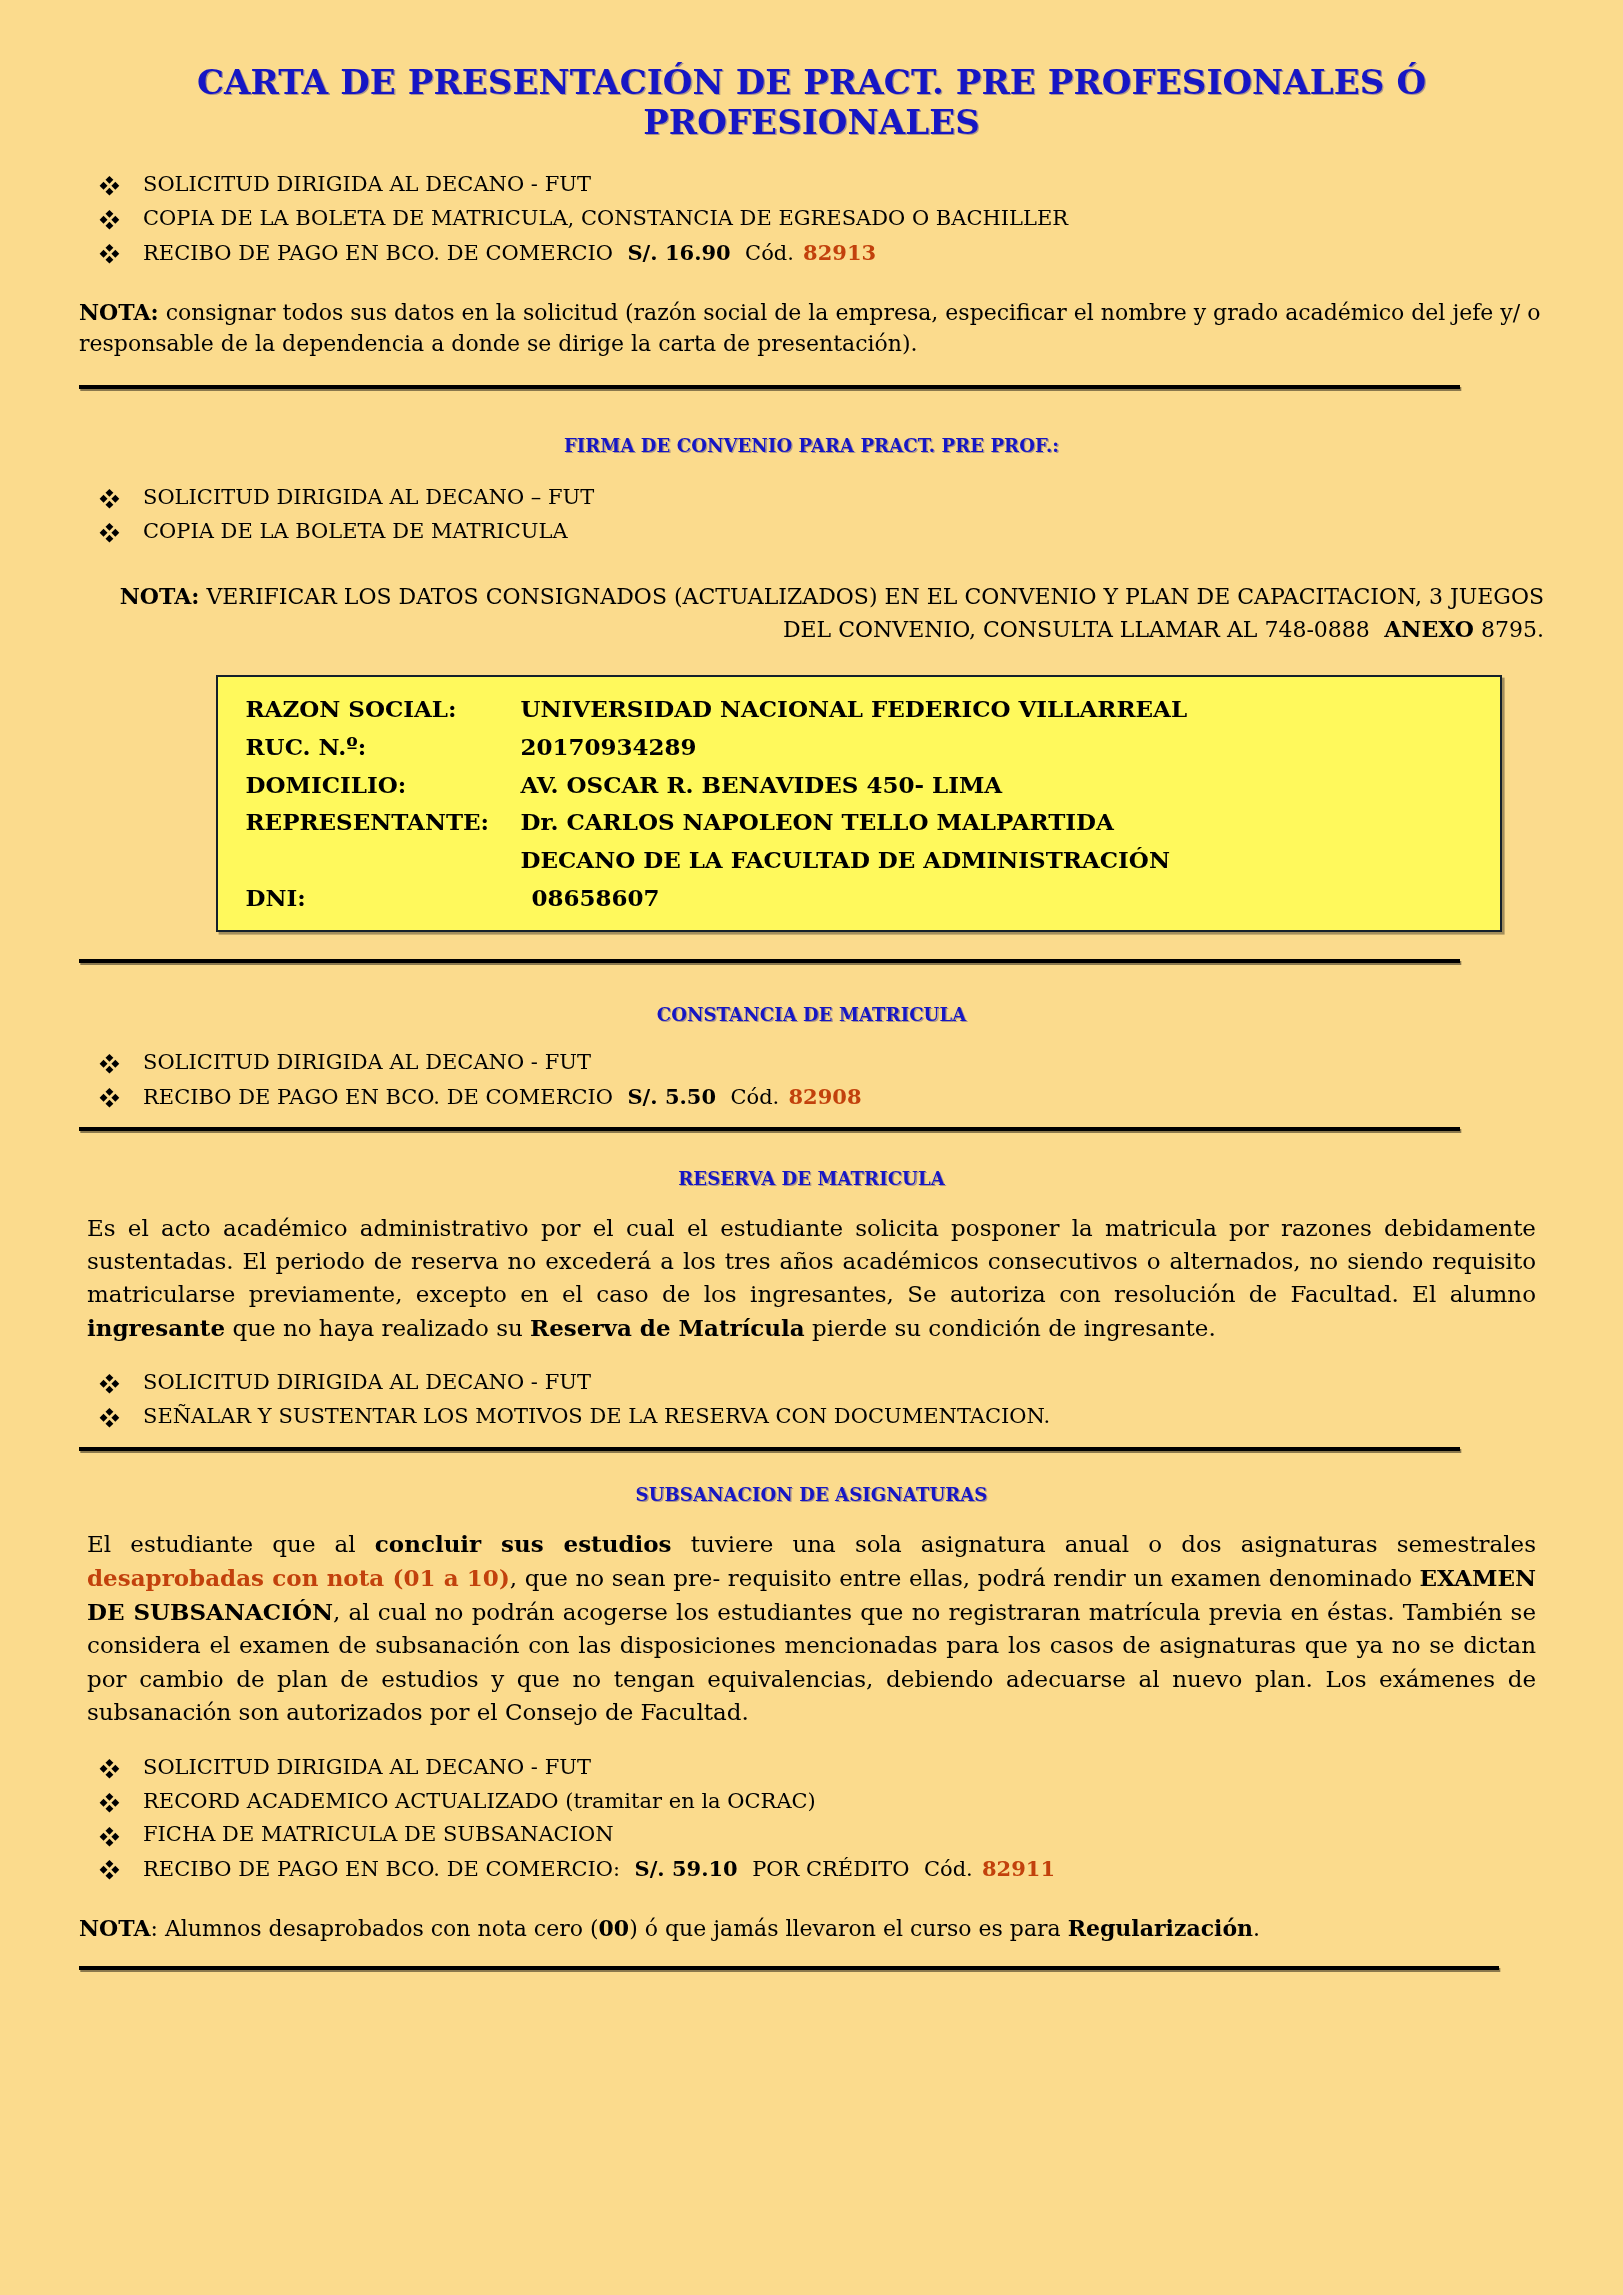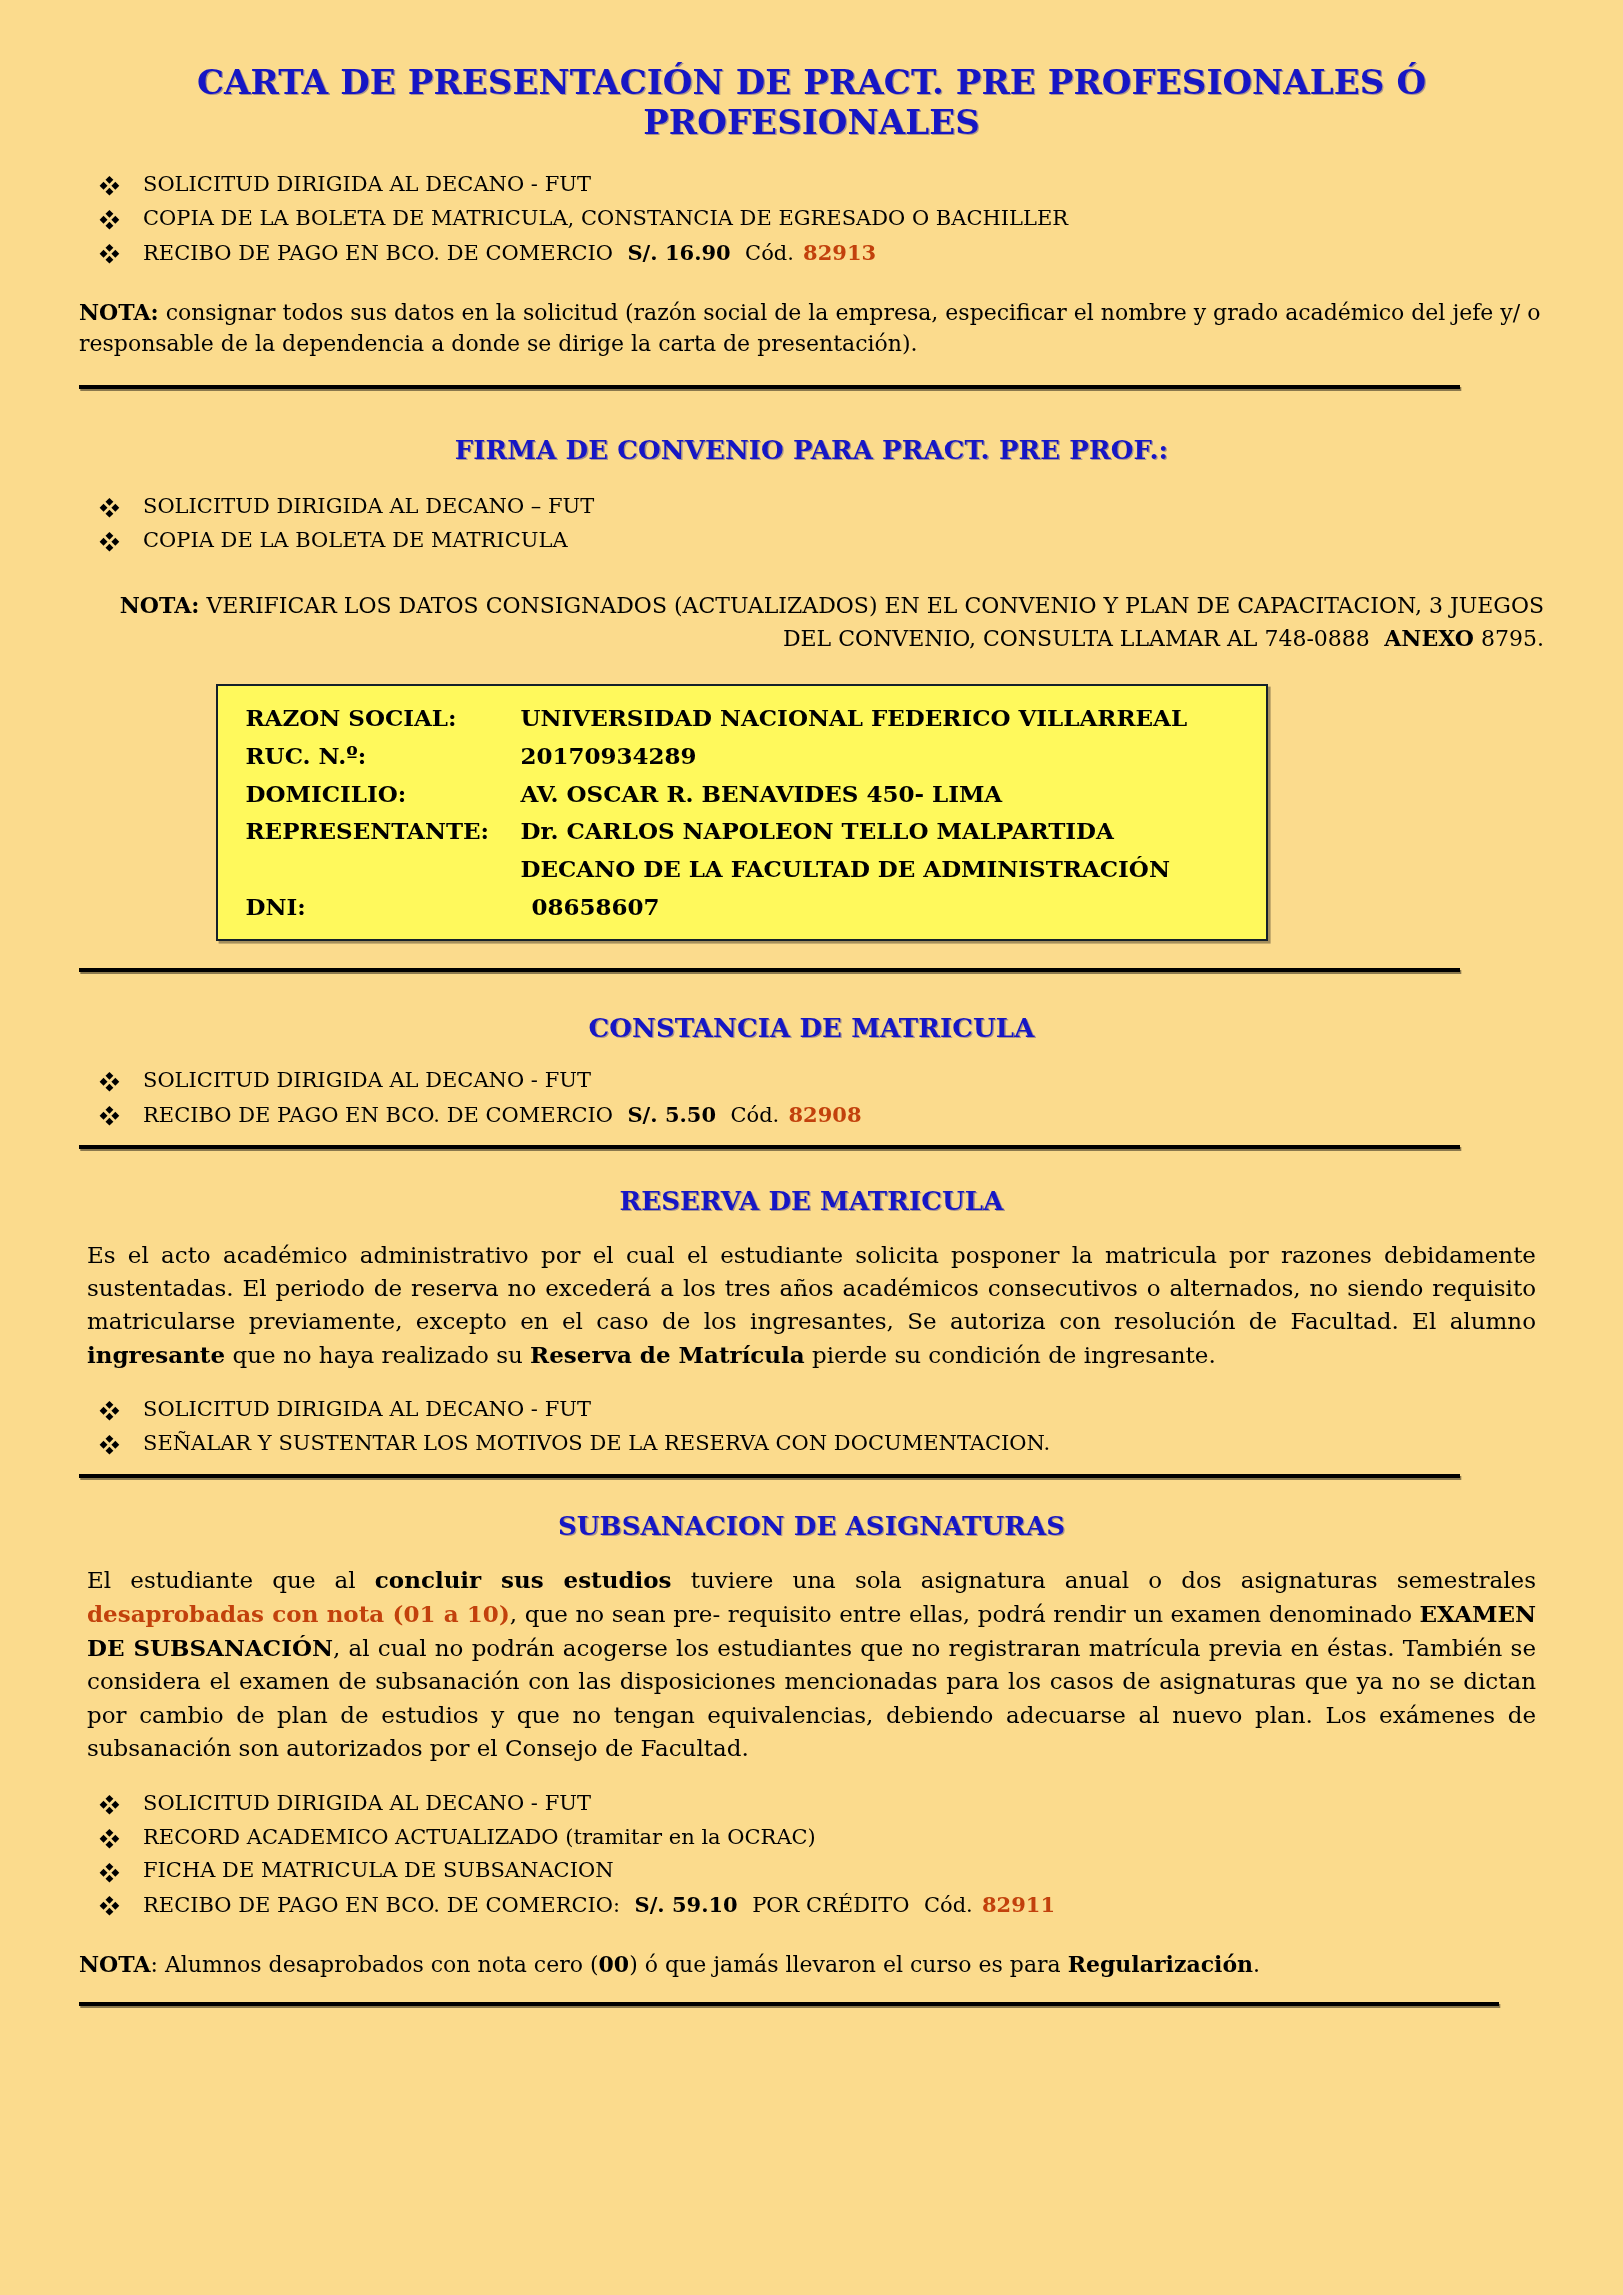--- a/index.html
+++ b/index.html
@@ -20,21 +20,21 @@
     height: 2295px;
     box-sizing: border-box;
     padding: 0 79px;
   }
 
   
   .heading {
     color: #1616C4;
     font-weight: bold;
     text-align: center;
-    font-size: 26px;
+    font-size: 18px;
     letter-spacing: 0.1px;
     text-shadow: 1.3px 1.3px 0 rgba(20,20,120,0.35);
     font-family: "DejaVu Serif", "Liberation Serif", serif;
   }
   .heading.h-main { font-size: 34px; margin: 62px 0 0 0; }
 
   
   ul.bullets {
     list-style: none;
     margin: 0;
@@ -186,21 +186,21 @@
           </svg>
       </span>
       <span>COPIA DE LA BOLETA DE MATRICULA</span>
     </li>
   </ul>
 
   <p class="note" style="margin-top:35px; line-height:1.46;text-align:right;">
     <span class="b">NOTA:</span><span>  VERIFICAR LOS DATOS CONSIGNADOS (ACTUALIZADOS) EN EL CONVENIO Y PLAN DE CAPACITACION, 3 JUEGOS DEL CONVENIO, CONSULTA LLAMAR AL 748-0888</span><span class="b sp-l">ANEXO</span><span> 8795.</span>
   </p>
 
-  <div class="info-box" style="margin:29px 0 0 137px; width:1052px;">
+  <div class="info-box" style="margin:29px 0 0 137px; width:1286px;">
     <div class="info-row">
       <span class="lbl">RAZON SOCIAL:</span>
       <span class="val">UNIVERSIDAD NACIONAL FEDERICO VILLARREAL</span>
     </div>
     <div class="info-row">
       <span class="lbl">RUC. N.º:</span>
       <span class="val">20170934289</span>
     </div>
     <div class="info-row">
       <span class="lbl">DOMICILIO:</span>

